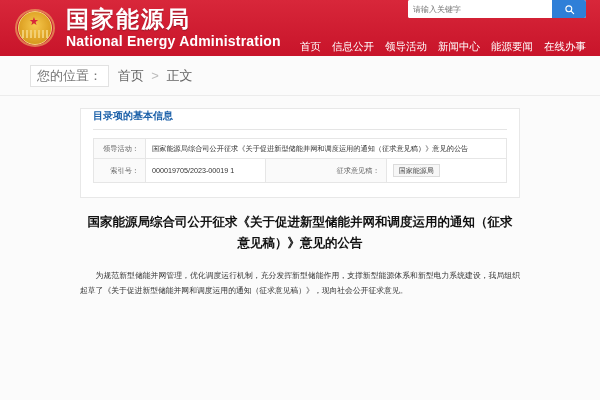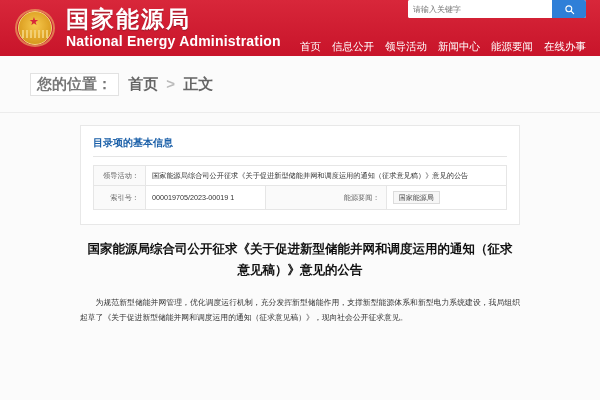--- a/index.html
+++ b/index.html
@@ -115,24 +115,23 @@
   .navbar span { cursor: pointer; white-space: nowrap; }
 
   
   .crumb-wrap {
     background: #fbfbfb;
     border-bottom: 1px solid #ececec;
     padding: 9px 0 8px 0;
   }
   .crumb {
     width: 540px;
-    margin: 8px auto;
-    font-size: 15px;
+    margin: 0 auto;
+    font-size: 13px;
     color: #666;
-    font-weight: bold;
   }
   .crumb .tag {
     display: inline-block;
     background: #fff;
     border: 1px solid #e2e2e2;
     padding: 1px 6px;
     color: #777;
     margin-right: 5px;
   }
   .crumb a { color: #666; text-decoration: none; }
@@ -142,21 +141,21 @@
   .page {
     background: #fbfbfb;
     padding-top: 12px;
     height: calc(400px - 56px - 30px);
   }
   .card {
     width: 440px;
     margin: 0 auto;
     background: #fff;
     border: 1px solid #e8e8e8;
-    padding: 10px 12px 14px 12px;
+    padding: 0 12px 14px 12px;
   }
   .card-title {
     font-size: 10px;
     font-weight: bold;
     color: #1a5fa8;
     border-bottom: 1px solid #e5e5e5;
     padding-bottom: 6px;
     margin-bottom: 8px;
   }
   table.meta {
@@ -265,21 +264,21 @@
     <div class="card-title">目录项的基本信息</div>
     <table class="meta">
       <tbody>
           <tr>
         <td class="lbl">领导活动：</td>
         <td class="val" colspan="3">国家能源局综合司公开征求《关于促进新型储能并网和调度运用的通知（征求意见稿）》意见的公告</td>
       </tr>
       <tr>
         <td class="lbl">索引号：</td>
         <td class="val">000019705/2023-00019 1</td>
-        <td class="lbl">能源要闻：</td>
+        <td class="lbl">征求意见稿：</td>
         <td class="val">
           <span class="chip">国家能源局</span>
         </td>
       </tr>
     </tbody>
       </table>
   </div>
 
   <div class="article">
     <div class="doc-title">国家能源局综合司公开征求《关于促进新型储能并网和调度运用的通知（征求意见稿）》意见的公告</div>

